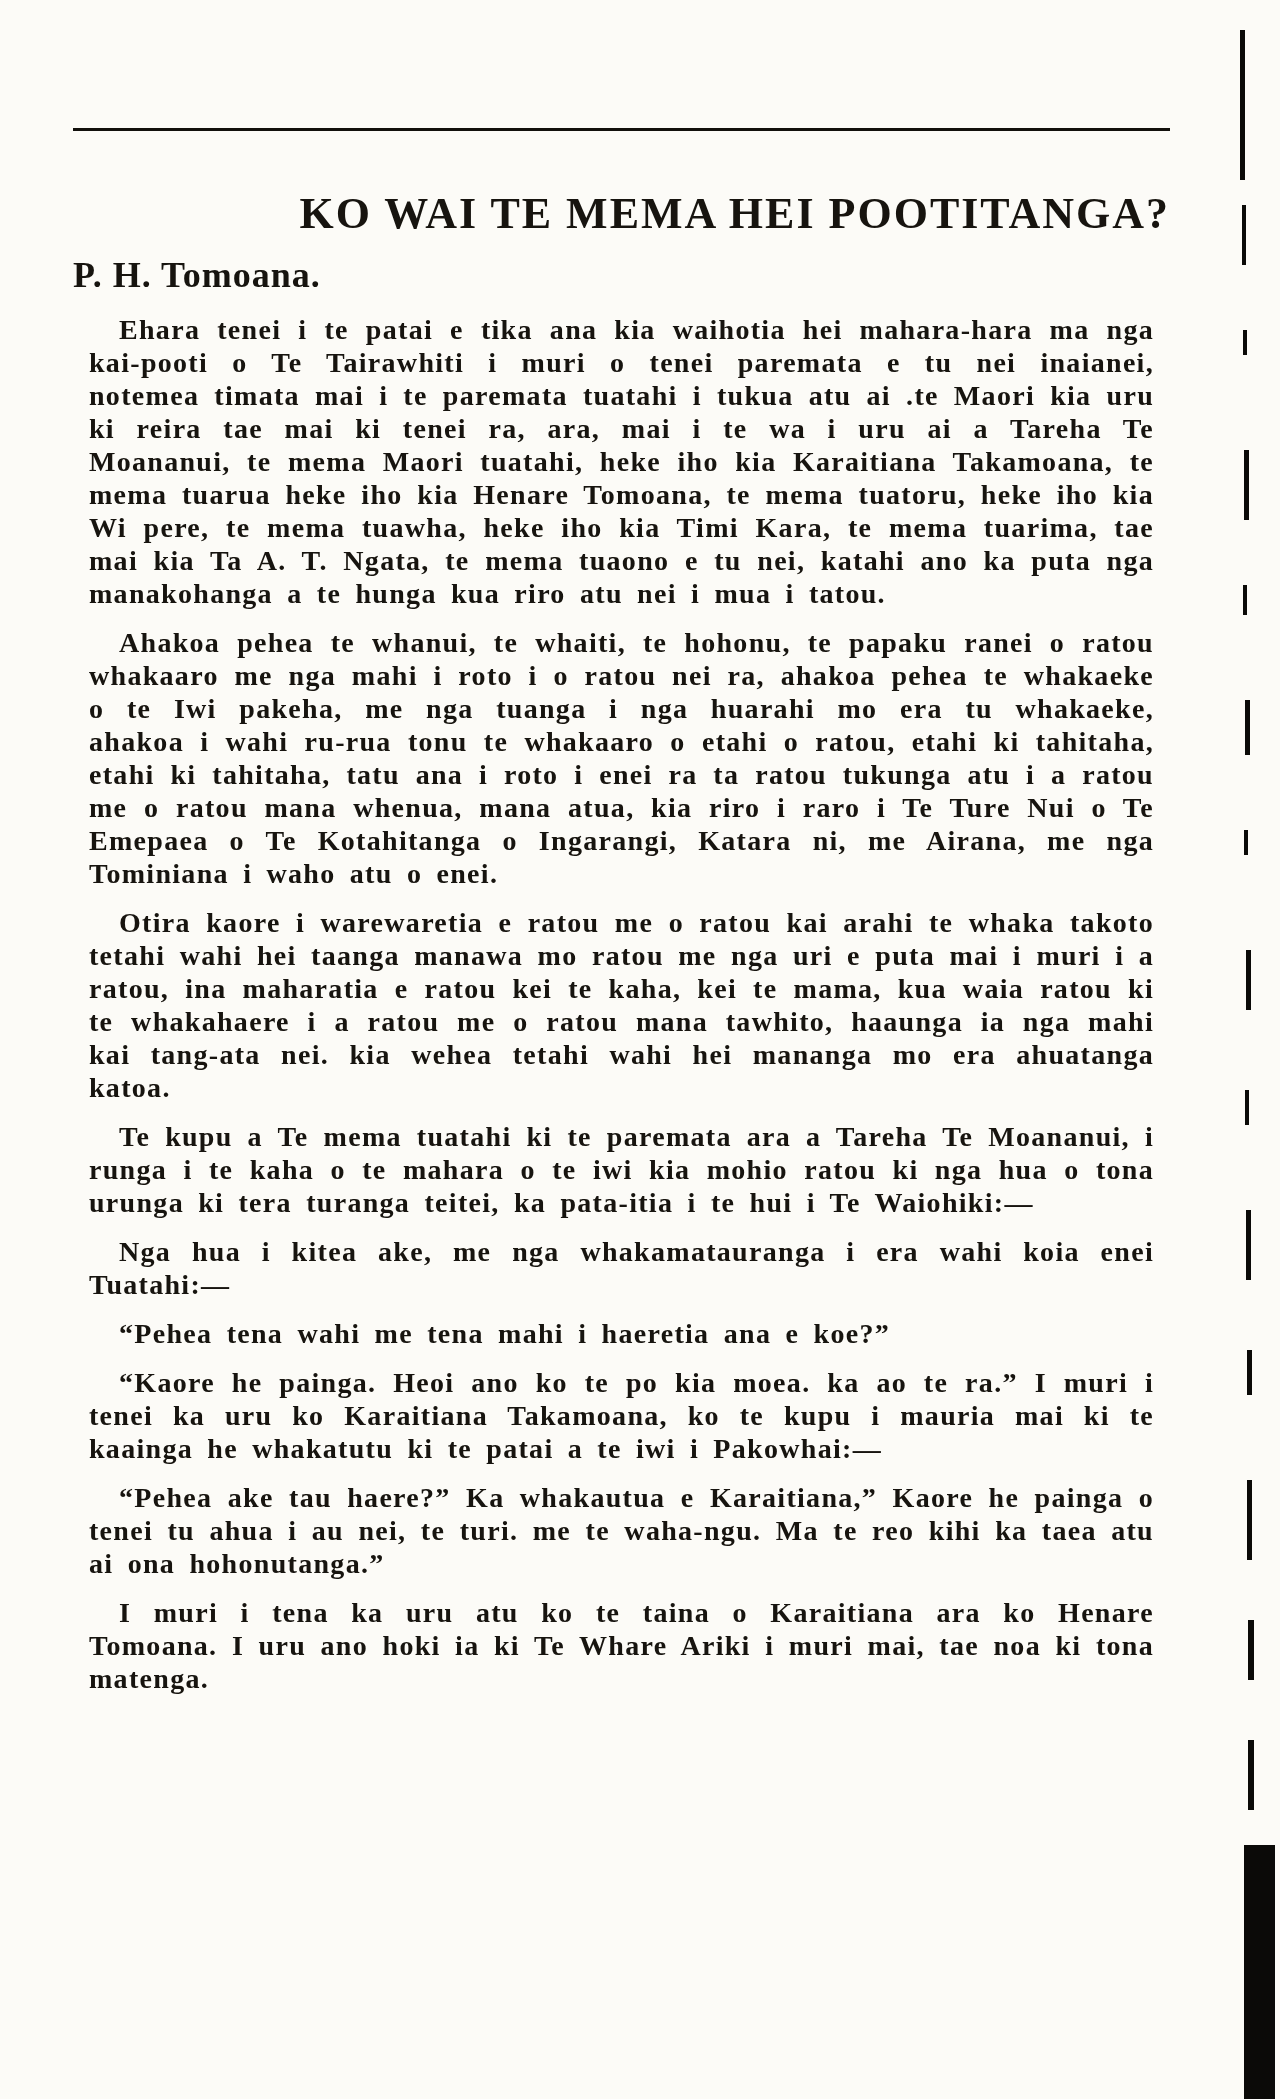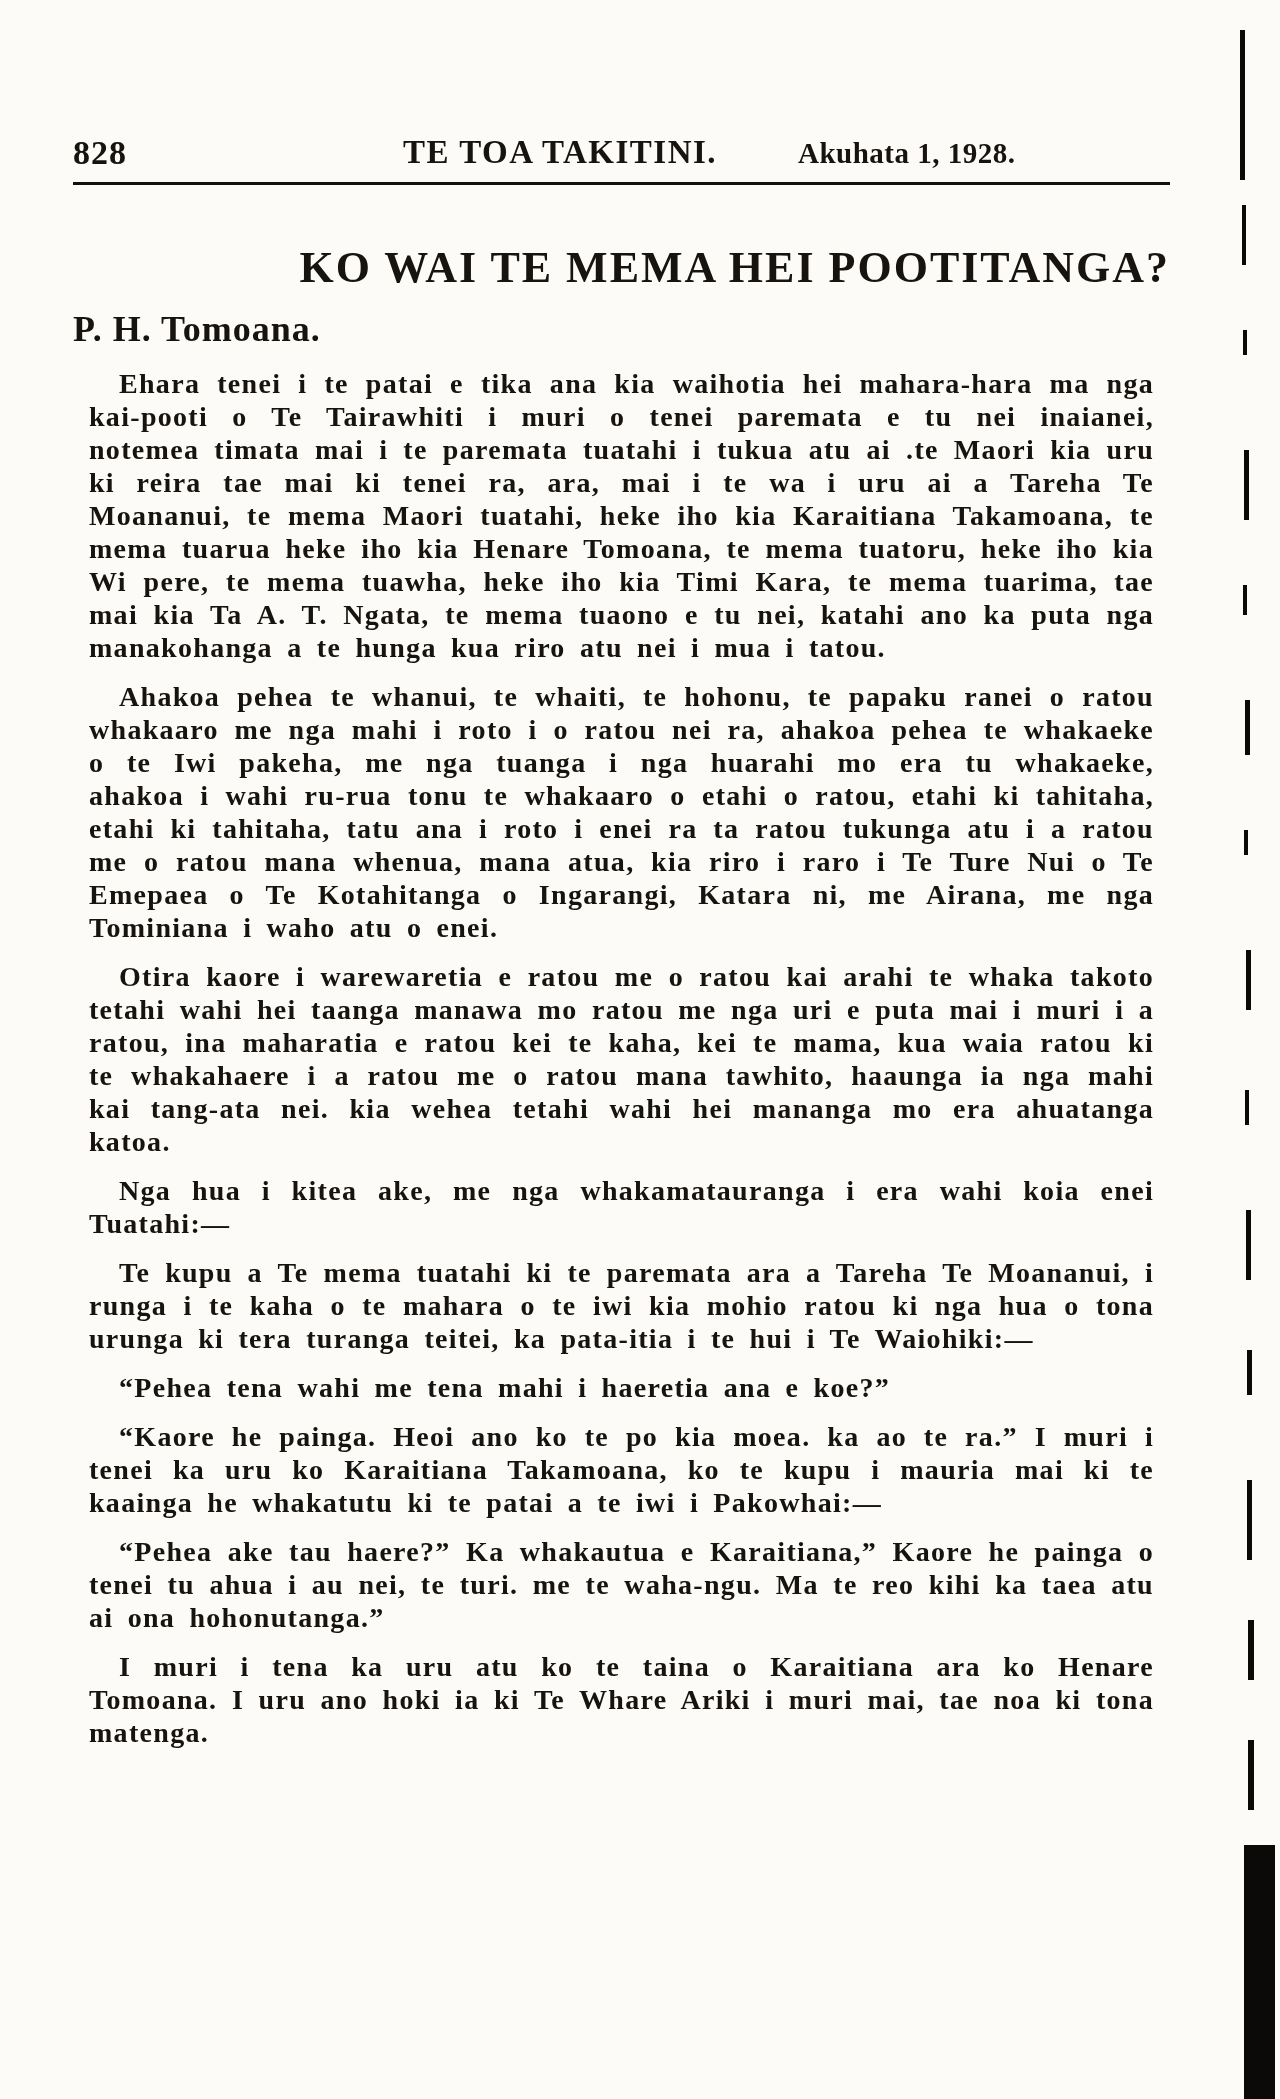--- a/index.html
+++ b/index.html
@@ -91,37 +91,32 @@
     background: #0b0a08;
   }
 </style>
 </head>
 <body>
 
 <div class="page">
 
   <div class="content">
 
-    <div class="masthead-row">
-      <span class="page-number">828</span>
-      <span class="masthead">TE TOA TAKITINI.</span>
-      <span class="issue-date">Akuhata 1, 1928.</span>
-    </div>
 
     <hr class="header-rule">
 
     <h1 class="article-title">KO WAI TE MEMA HEI POOTITANGA?</h1>
     <h2 class="article-author">P. H. Tomoana.</h2>
 
     <div class="article-body">
       <p>Ehara tenei i te patai e tika ana kia waihotia hei mahara-hara ma nga kai-pooti o Te Tairawhiti i muri o tenei paremata e tu nei inaianei, notemea timata mai i te paremata tuatahi i tukua atu ai .te Maori kia uru ki reira tae mai ki tenei ra, ara, mai i te wa i uru ai a Tareha Te Moananui, te mema Maori tuatahi, heke iho kia Karaitiana Takamoana, te mema tuarua heke iho kia Henare Tomoana, te mema tuatoru, heke iho kia Wi pere, te mema tuawha, heke iho kia Timi Kara, te mema tuarima, tae mai kia Ta A. T. Ngata, te mema tuaono e tu nei, katahi ano ka puta nga manakohanga a te hunga kua riro atu nei i mua i tatou.</p>
       <p>Ahakoa pehea te whanui, te whaiti, te hohonu, te papaku ranei o ratou whakaaro me nga mahi i roto i o ratou nei ra, ahakoa pehea te whakaeke o te Iwi pakeha, me nga tuanga i nga huarahi mo era tu whakaeke, ahakoa i wahi ru-rua tonu te whakaaro o etahi o ratou, etahi ki tahitaha, etahi ki tahitaha, tatu ana i roto i enei ra ta ratou tukunga atu i a ratou me o ratou mana whenua, mana atua, kia riro i raro i Te Ture Nui o Te Emepaea o Te Kotahitanga o Ingarangi, Katara ni, me Airana, me nga Tominiana i waho atu o enei.</p>
       <p>Otira kaore i warewaretia e ratou me o ratou kai arahi te whaka takoto tetahi wahi hei taanga manawa mo ratou me nga uri e puta mai i muri i a ratou, ina maharatia e ratou kei te kaha, kei te mama, kua waia ratou ki te whakahaere i a ratou me o ratou mana tawhito, haaunga ia nga mahi kai tang-ata nei. kia wehea tetahi wahi hei mananga mo era ahuatanga katoa.</p>
+      <p>Te kupu a Te mema tuatahi ki te paremata ara a Tareha Te Moananui, i runga i te kaha o te mahara o te iwi kia mohio ratou ki nga hua o tona urunga ki tera turanga teitei, ka pata-itia i te hui i Te Waiohiki:—</p>
       <p>Nga hua i kitea ake, me nga whakamatauranga i era wahi koia enei Tuatahi:—</p>
-      <p>Te kupu a Te mema tuatahi ki te paremata ara a Tareha Te Moananui, i runga i te kaha o te mahara o te iwi kia mohio ratou ki nga hua o tona urunga ki tera turanga teitei, ka pata-itia i te hui i Te Waiohiki:—</p>
       <p>“Pehea tena wahi me tena mahi i haeretia ana e koe?”</p>
       <p>“Kaore he painga.  Heoi ano ko te po kia moea. ka ao te ra.”  I muri i tenei ka uru ko Karaitiana Takamoana, ko te kupu i mauria mai ki te kaainga he whakatutu ki te patai a te iwi i Pakowhai:—</p>
       <p>“Pehea ake tau haere?”  Ka whakautua e Karaitiana,” Kaore he painga o tenei tu ahua i au nei, te turi. me te waha-ngu.  Ma te reo kihi ka taea atu ai ona hohonutanga.”</p>
       <p>I muri i tena ka uru atu ko te taina o Karaitiana ara ko Henare Tomoana.  I uru ano hoki ia ki Te Whare Ariki i muri mai, tae noa ki tona matenga.</p>
     </div>
 
   </div>
 
   <div>
     <div class="art" style="left:1240px; top:30px;  width:5px; height:150px;"></div>

